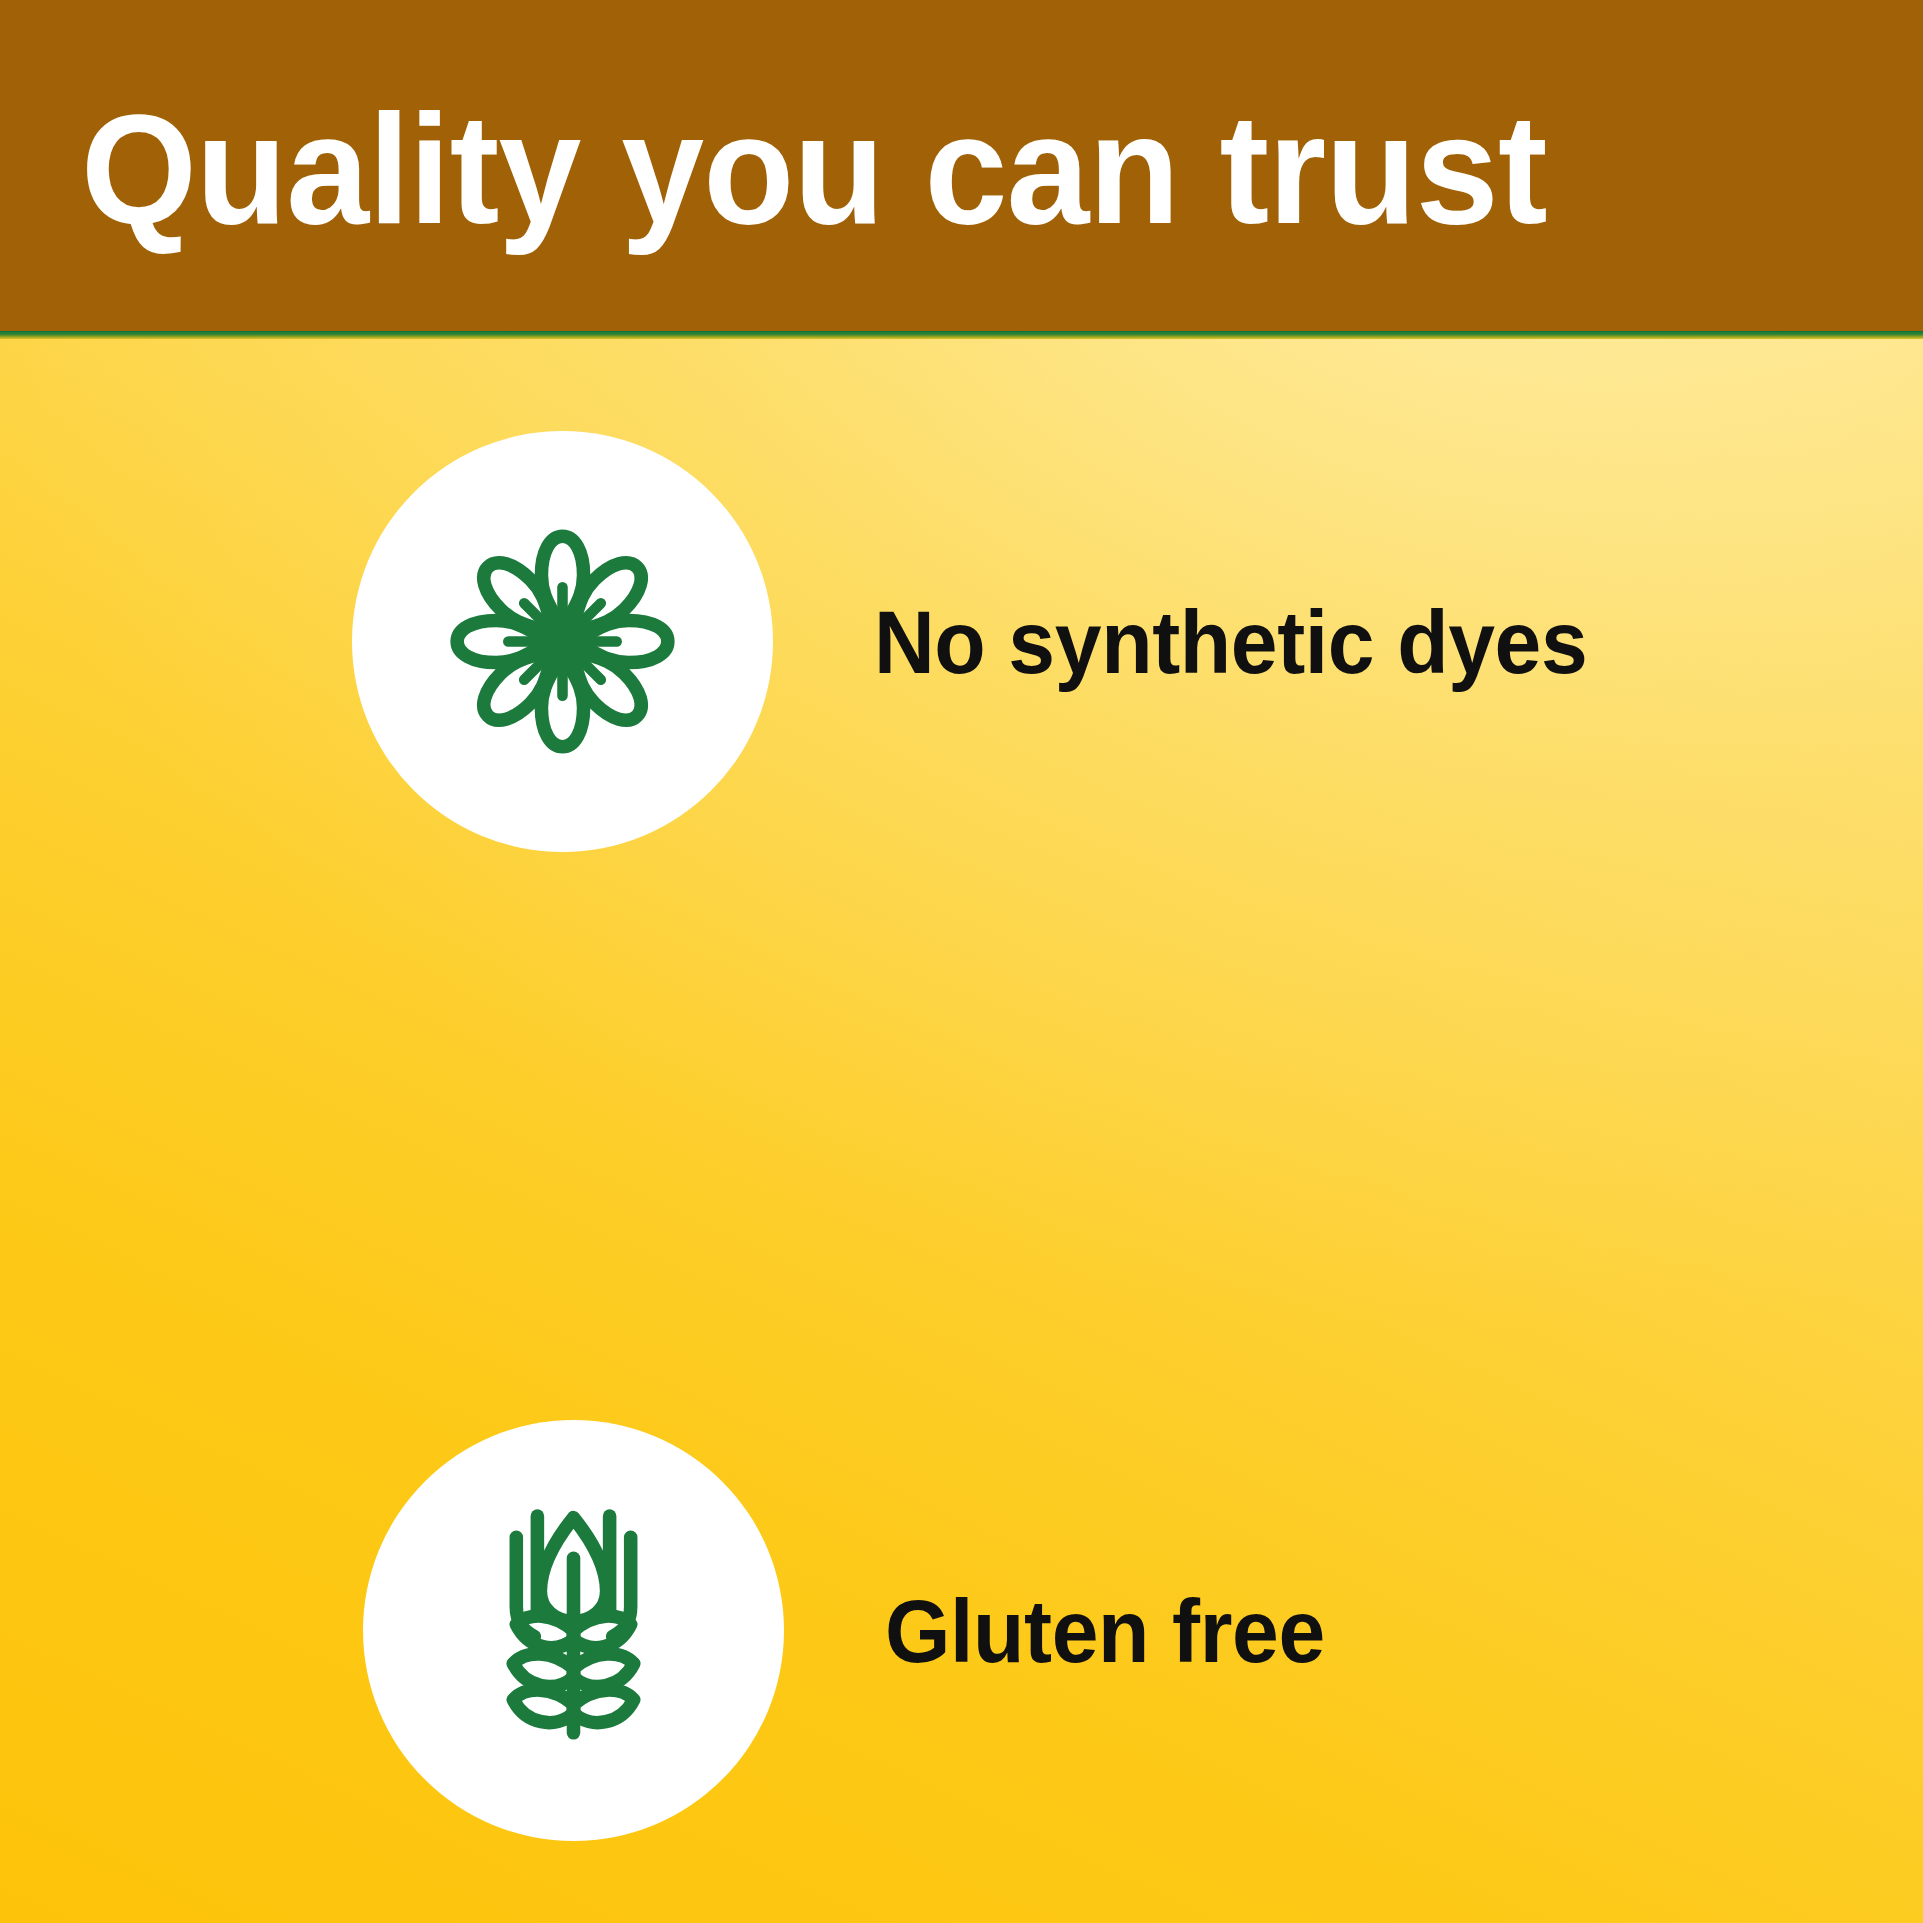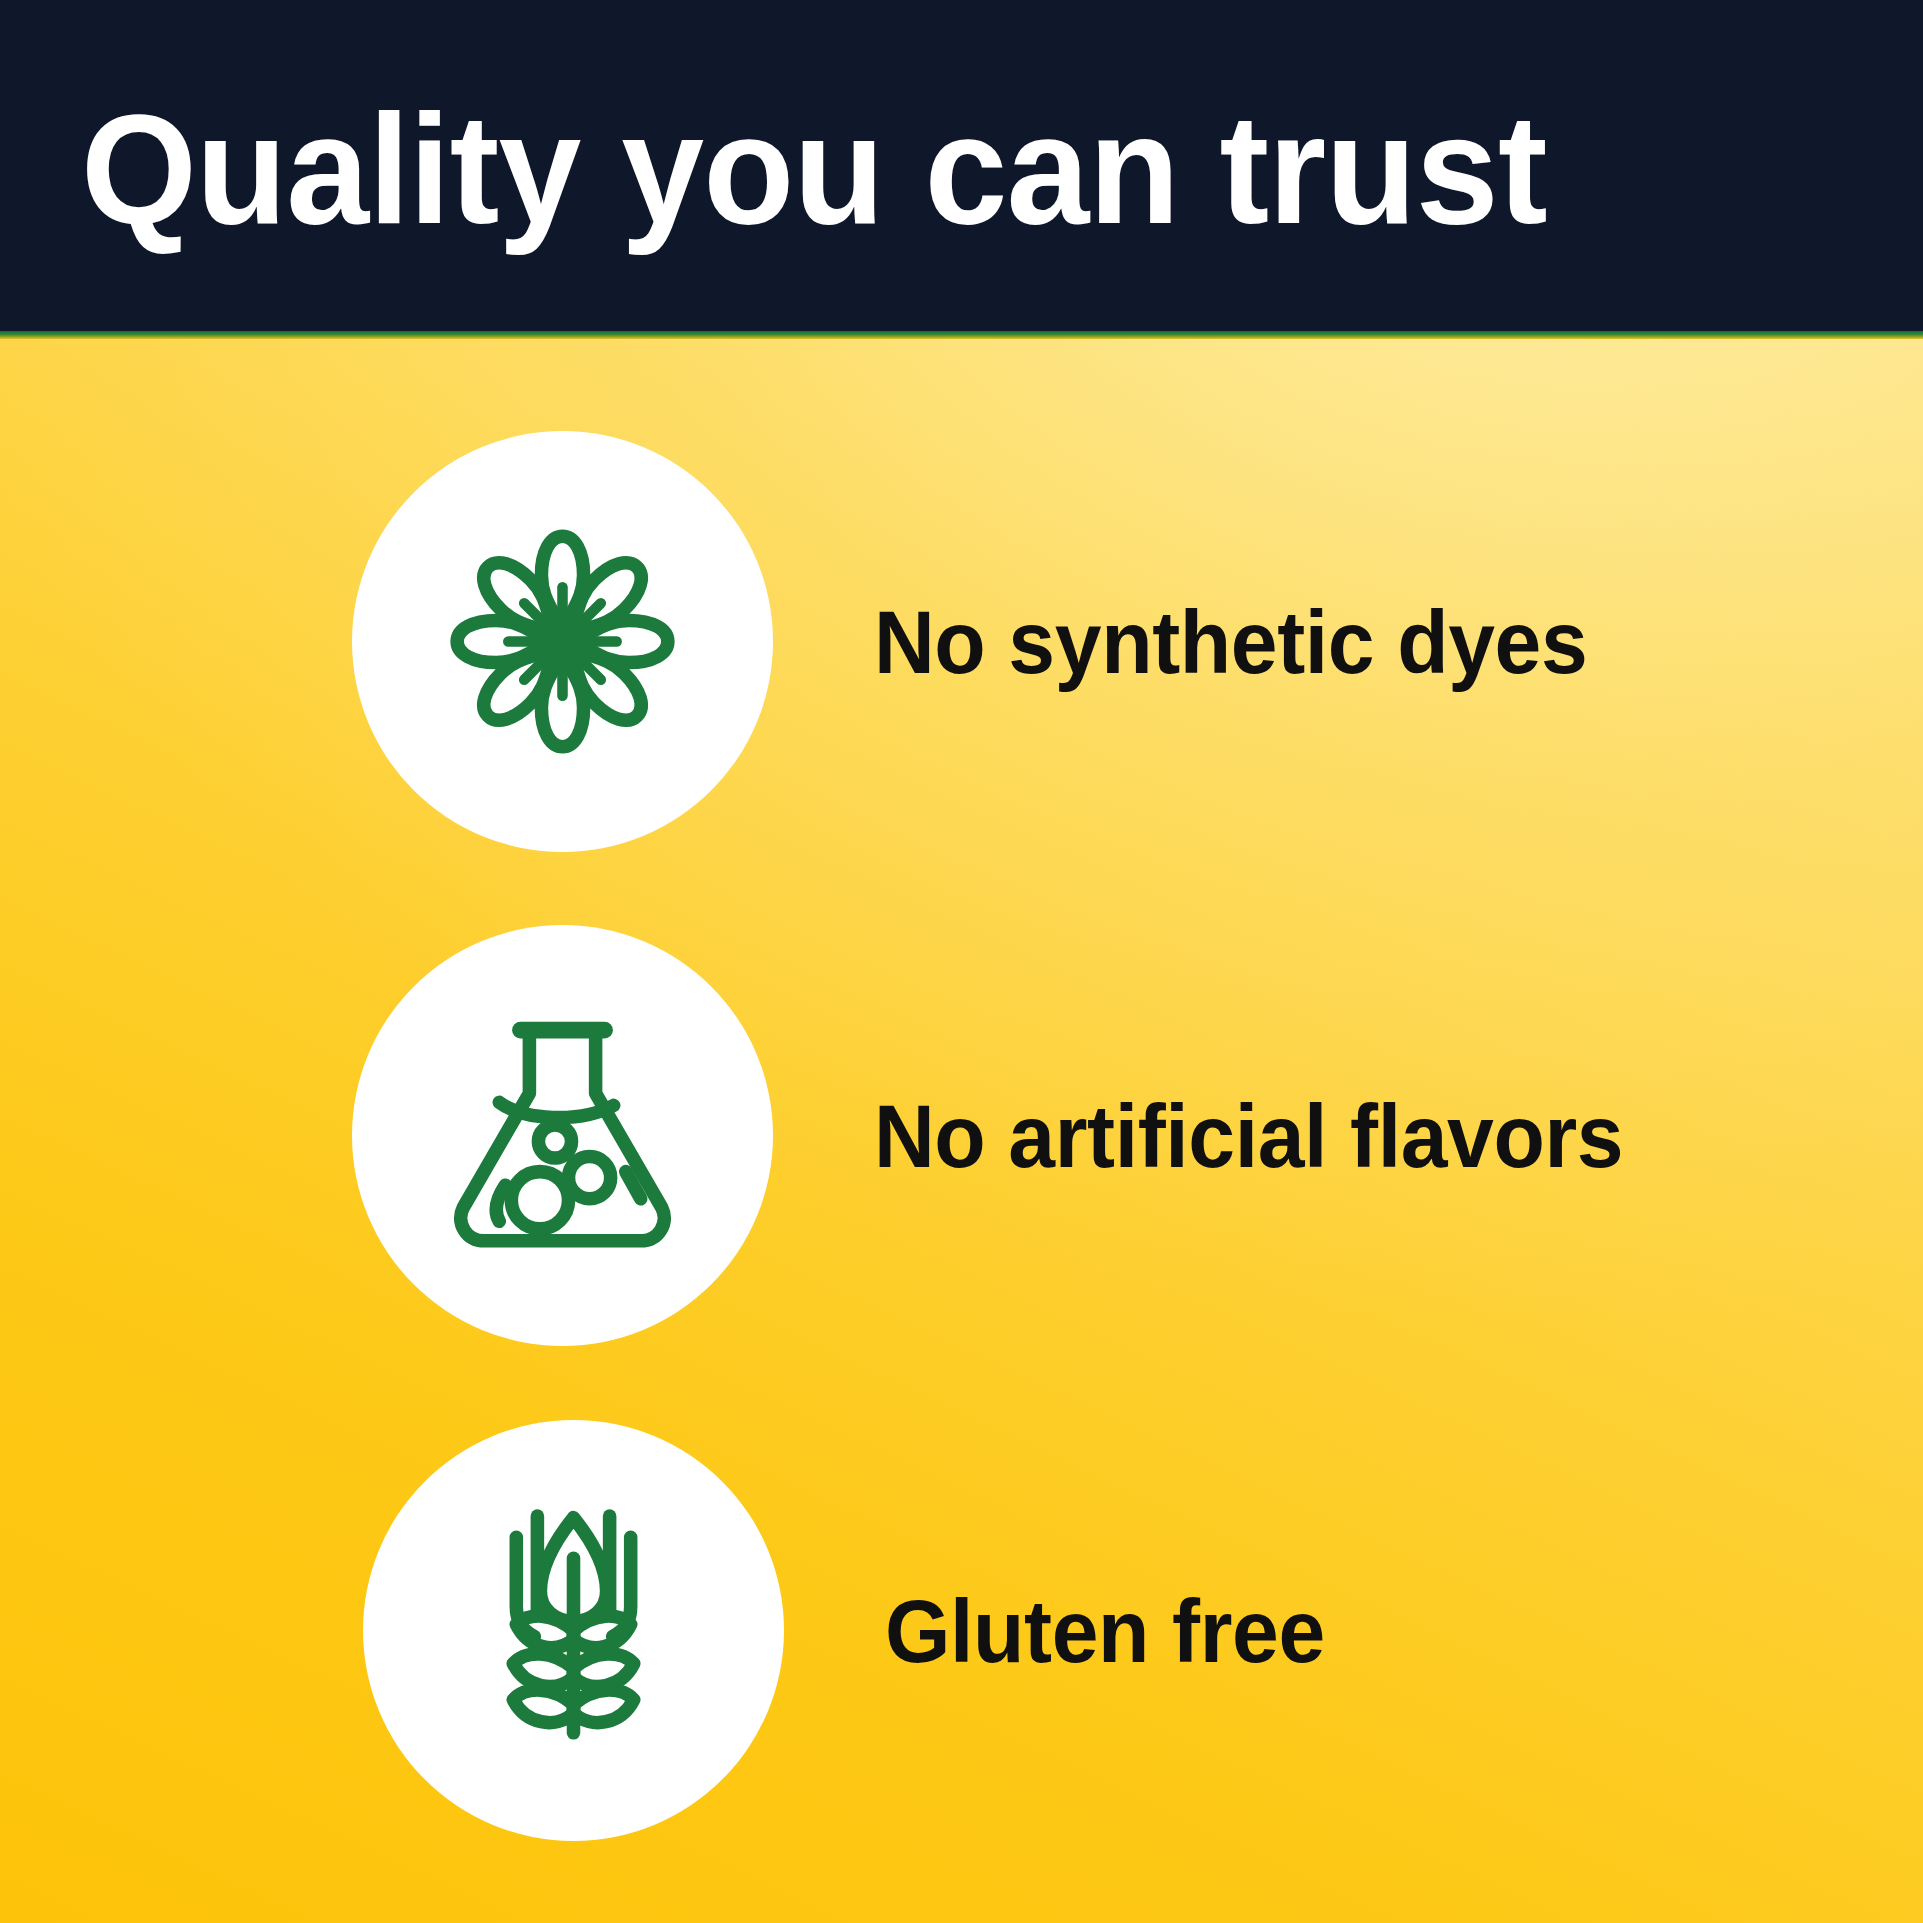--- a/index.html
+++ b/index.html
@@ -30,21 +30,21 @@
     position:absolute;inset:0;
     background:radial-gradient(ellipse 120% 90% at 78% 8%,
         rgba(255,246,200,0.55) 0%,
         rgba(255,240,170,0.20) 38%,
         rgba(255,235,150,0.0) 68%);
   }
   
   #header{
     position:absolute;left:0;top:0;
     width:1924px;height:337px;
-    background:#0f172a;
+    background:#a16207;
     z-index:5;
   }
   #header-accent{
     position:absolute;left:0;top:331px;
     width:1924px;height:7.5px;
     background:linear-gradient(180deg,#04733B 0%,#3E8733 45%,#8FA11F 70%,#E3C32C 100%);
     z-index:6;
   }
   #page-title{
     position:absolute;
@@ -148,40 +148,20 @@
           <g transform="rotate(315 100 100)">
             <path d="M100 100 C 100 84, 86 76, 86 56 C 86 40, 92 30, 100 30 C 108 30, 114 40, 114 56 C 114 76, 100 84, 100 100 Z"></path>
             <path d="M100 98 L100 64" stroke-width="7"></path>
           </g>
         </g>
       </svg>
     </div>
     <div class="feature-label">No synthetic dyes</div>
   </div>
 
-  <div class="feature-row" id="row-1">
-    <div class="icon-badge">
-      <svg width="301" height="301" viewBox="0 0 200 200" fill="none" stroke="#1B7A3C" stroke-width="9" stroke-linecap="round" stroke-linejoin="round">
-
-        <path d="M78 30 L78 72 L34 148 C 29 158, 36 170, 48 170 L152 170 C 164 170, 171 158, 166 148 L122 72 L122 30"></path>
-
-        <path d="M72 30 L128 30" stroke-width="11"></path>
-
-        <path d="M58 78 C 74 90, 112 92, 134 80" stroke-width="9"></path>
-
-        <circle cx="95" cy="104" r="11"></circle>
-        <circle cx="118" cy="128" r="14"></circle>
-        <circle cx="85" cy="143" r="19"></circle>
-
-        <path d="M62 133 C 56 142, 54 150, 58 157" stroke-width="9"></path>
-        <path d="M142 124 L152 142" stroke-width="9"></path>
-      </svg>
-    </div>
-    <div class="feature-label">No artificial flavors</div>
-  </div>
 
   <div class="feature-row" id="row-2">
     <div class="icon-badge">
       <svg width="301" height="301" viewBox="0 0 200 200" fill="none" stroke="#1B7A3C" stroke-width="9" stroke-linecap="round" stroke-linejoin="round">
 
         <path d="M100 52 L100 168" stroke-width="9"></path>
 
         <path d="M100 25 C 84 45, 78 60, 78 74 C 78 86, 88 94, 100 94 C 112 94, 122 86, 122 74 C 122 60, 116 45, 100 25 Z"></path>
 
         <path d="M76 24 L76 90"></path>

